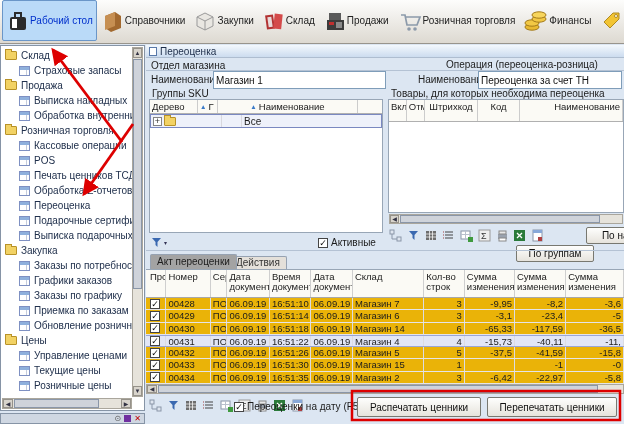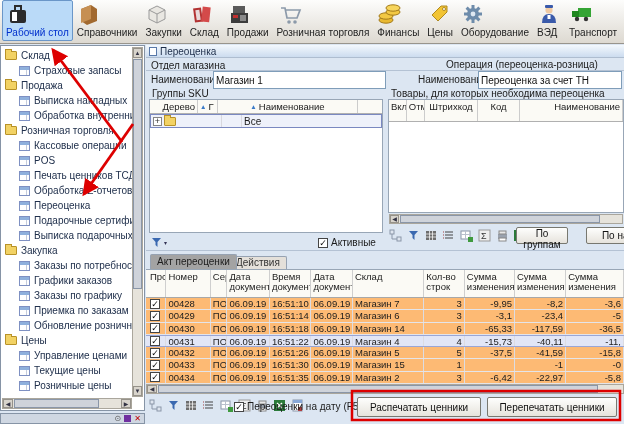--- a/index.html
+++ b/index.html
@@ -1,20 +1,20 @@
 <!DOCTYPE html>
 <html><head>
 <meta charset="utf-8">
 <style>
 *{box-sizing:border-box;margin:0;padding:0}
 body{width:624px;height:424px;overflow:hidden;position:relative;font-family:"Liberation Sans",sans-serif;font-size:10px;color:#1c1c1c;background:#dce6f2}
 .abs{position:absolute}
 
 #toolbar{position:absolute;top:0;left:0;width:624px;height:44px;background:linear-gradient(#fdfdfc,#ddd9d1);border-bottom:1px solid #98948c;display:flex;align-items:flex-end;white-space:nowrap;overflow:hidden;padding:1px 1px 2px 2px}
-.titem{display:inline-flex;flex-direction:column;justify-content:flex-end;flex:0 0 auto;padding:1px 3px;border:1px solid transparent;height:41px}
+.titem{display:inline-flex;flex-direction:row;align-items:center;justify-content:flex-end;flex:0 0 auto;padding:1px 3px;border:1px solid transparent;height:41px}
 .titem .tlabel{font-size:10px;color:#222;line-height:12px}
 .titem.sel{background:#badaf8;border:1px solid #6a96c8;border-radius:2px}
 .titem.sel .tlabel{color:#0030cc}
 .ticon{height:27px;display:flex;align-items:flex-end}
 
 #sidebar{position:absolute;top:45px;left:0;width:145px;height:366px;background:#fff;border:1px solid #8694a6}
 #sideitems{position:absolute;top:2px;left:2px;width:129px;height:350px;overflow:hidden}
 .sit{height:15px;line-height:15px;display:flex;align-items:center;white-space:nowrap;overflow:hidden;color:#20304c}
 .sit.group{padding-left:2px;gap:4px}
 .sit.item{padding-left:16px;gap:4px}
@@ -40,21 +40,21 @@
 .plus{width:9px;height:9px;border:1px solid #848484;background:#fff;display:inline-block;font-size:9px;line-height:7px;text-align:center;color:#333;flex:0 0 auto}
 
 .tab{position:absolute;height:15px;line-height:14px;padding:0 6px;border:1px solid #96a2b2;border-bottom:none;border-radius:2px 2px 0 0}
 .tab.on{background:#a3a3a3;z-index:2}
 .tab.off{background:#e4e0da;color:#333;height:13px;line-height:12px;top:256px}
 
 #acthead{position:absolute;top:269px;left:146px;width:478px;height:29px;display:flex;background:#fbfaf5;border-top:1px solid #98a6b6;border-bottom:1px solid #a8a8a8;overflow:hidden}
 .hc{border-right:1px solid #cfcfcf;font-size:9.5px;line-height:10px;padding:2px 2px 0;overflow:hidden;white-space:nowrap;color:#222}
 .hc span{display:block}
 #actrows{position:absolute;top:298px;left:146px;width:478px;height:86px;background:#fff;overflow:hidden}
-.r{display:flex;height:12.3px;border-bottom:1px solid #e4e4e8;background:#fdba74}
+.r{display:flex;height:12.3px;border-bottom:1px solid #e4e4e8;background:#eab308}
 .r.sel{background:#e2e6f6;border-top:1px solid #9aa6d6;border-bottom:1px solid #9aa6d6}
 .c{border-right:1px solid #dcdce2;padding:0 2px;overflow:hidden;white-space:nowrap;font-size:9.5px;line-height:11.5px}
 .num{text-align:right}
 .c0{width:21px;display:flex;align-items:center;padding-left:4px}
 .c1{width:46px}.c2{width:17px}.c3{width:44px}.c4{width:43px}.c5{width:43px}.c6{width:74px}.c7{width:42px}.c8{width:52px}.c9{width:53px}.c10{width:60px}
 
 .mi{width:14px;height:14px;display:inline-block;margin-right:1px;vertical-align:middle}
 
 .btn{position:absolute;background:linear-gradient(#fefefd,#e6e3dc);border:1px solid #787870;border-radius:2px;font-family:"Liberation Sans",sans-serif;font-size:10px;color:#111;text-align:center}
 </style>
@@ -311,21 +311,21 @@
 <div class="abs" style="left:146px;top:70px;width:478px;border-top:1px solid #b4c2d4"></div>
 
 <span class="lbl" style="left:151px;top:74px">Наименование</span>
 <input class="inp" style="left: 213px; top: 71px; width: 173px;" value="Магазин 1">
 <span class="lbl" style="left:418px;top:74px">Наименование</span>
 <input class="inp" style="left: 478px; top: 71px; width: 144px;" value="Переоценка за счет ТН">
 
 <span class="lbl" style="left:152px;top:88px">Группы SKU</span>
 <div class="whitebox" style="left:149px;top:99px;width:234px;height:134px">
   <div class="thead" style="height:14px">
-    <div class="thc" style="width:48px;text-align:right">Дерево</div>
+    <div class="thc" style="width:48px;text-align:left">Дерево</div>
     <div class="thc st" style="width:20px">Г</div>
     <div class="thc st" style="width:140px;text-align:center">Наименование</div>
   </div>
   <div style="display:flex;height:14px;background:#eef1fa;border:1px solid #7a88c0;align-items:center">
     <div style="width:71px;display:flex;align-items:center;gap:2px;padding-left:2px;border-right:1px solid #d8d8de;height:100%">
         <span class="plus">+</span>
         <span class="fold"></span>
       </div>
     <div style="width:20px;border-right:1px solid #d8d8de;height:100%"></div>
     <div style="padding-left:2px">Все</div>
@@ -388,21 +388,21 @@
   <span class="mi"><svg width="13" height="13">
         <rect x="1" y="1" width="11" height="11" fill="#2a7a3a"></rect>
         <path d="M4 4l5 5M9 4l-5 5" stroke="#fff" stroke-width="1.3"></path>
       </svg></span>
   <span class="mi"><svg width="13" height="13">
         <rect x="2" y="1" width="9" height="11" fill="#fff" stroke="#8a96a8"></rect>
         <rect x="2" y="1" width="9" height="3" fill="#88a8d8"></rect>
         <rect x="7" y="8" width="4" height="4" fill="#b04040"></rect>
       </svg></span>
 </div>
-<button class="btn" style="left:516px;top:227px;width:52px;height:17px">По группам</button>
+<button class="btn" style="left:516px;top:245px;width:78px;height:17px">По группам</button>
 <button class="btn" style="left:586px;top:227px;width:70px;height:17px">По надц</button>
 
 <div class="abs" style="left:146px;top:250px;width:478px;border-top:1px solid #b4c2d4"></div>
 
 <div class="tab on" style="left:150px;top:254px">Акт переоценки</div>
 <div class="tab off" style="left:229px">Действия</div>
 
 <div id="acthead">
   <div class="hc c0" style="display:block">
       <span>Прс</span>

